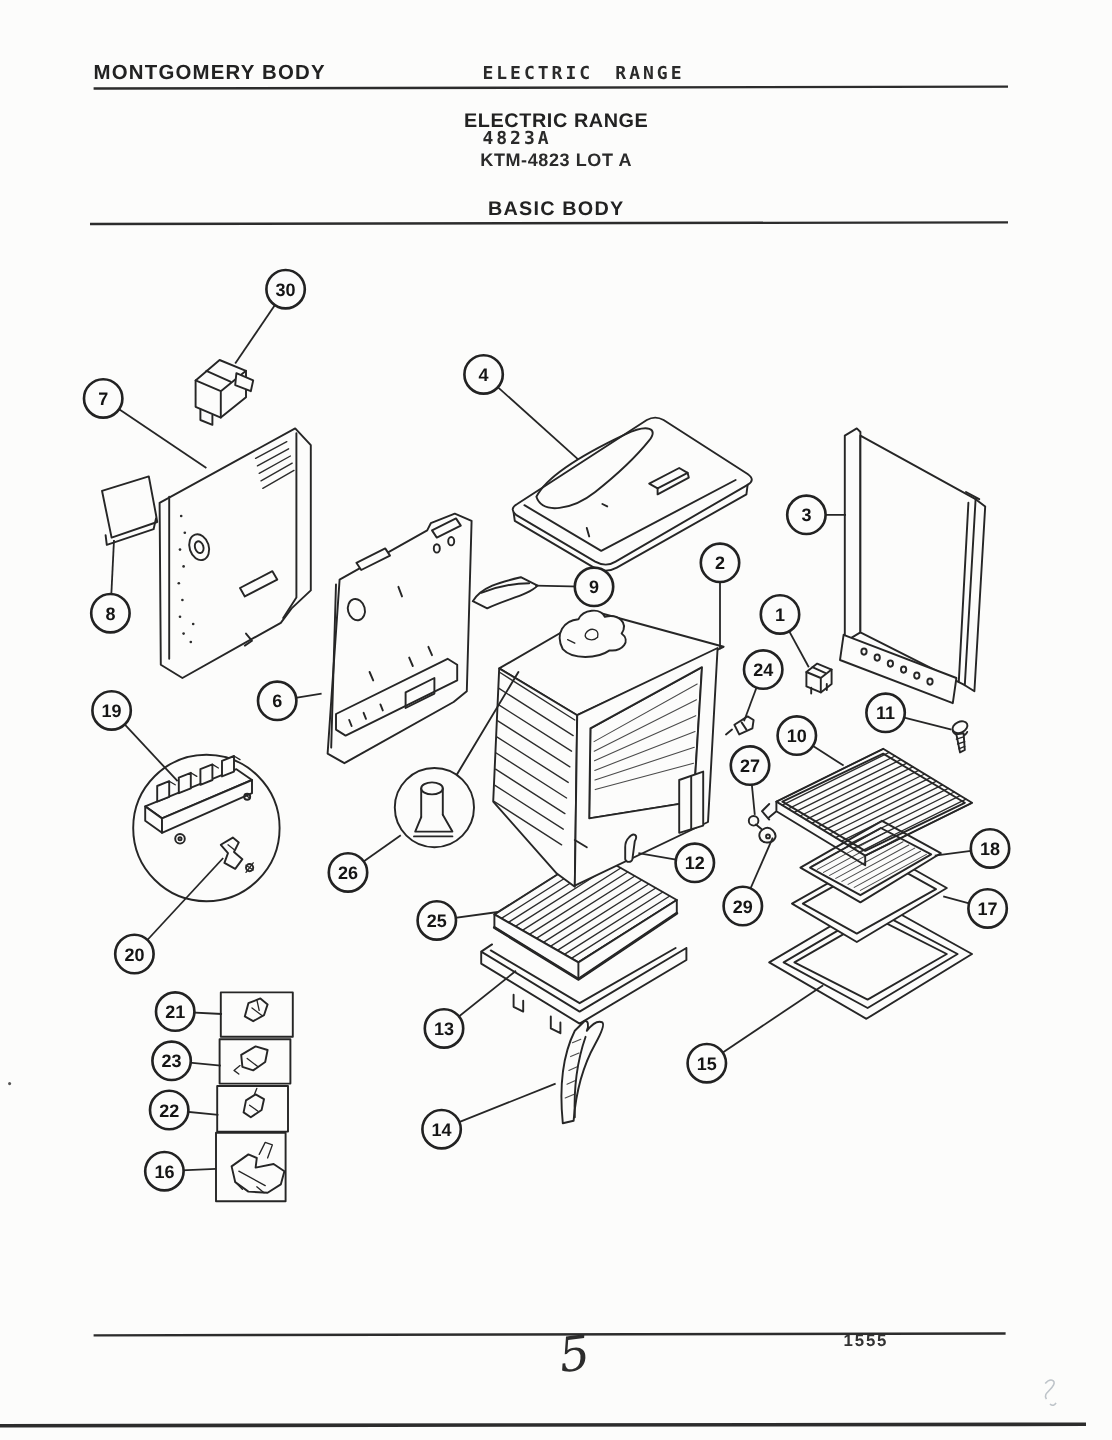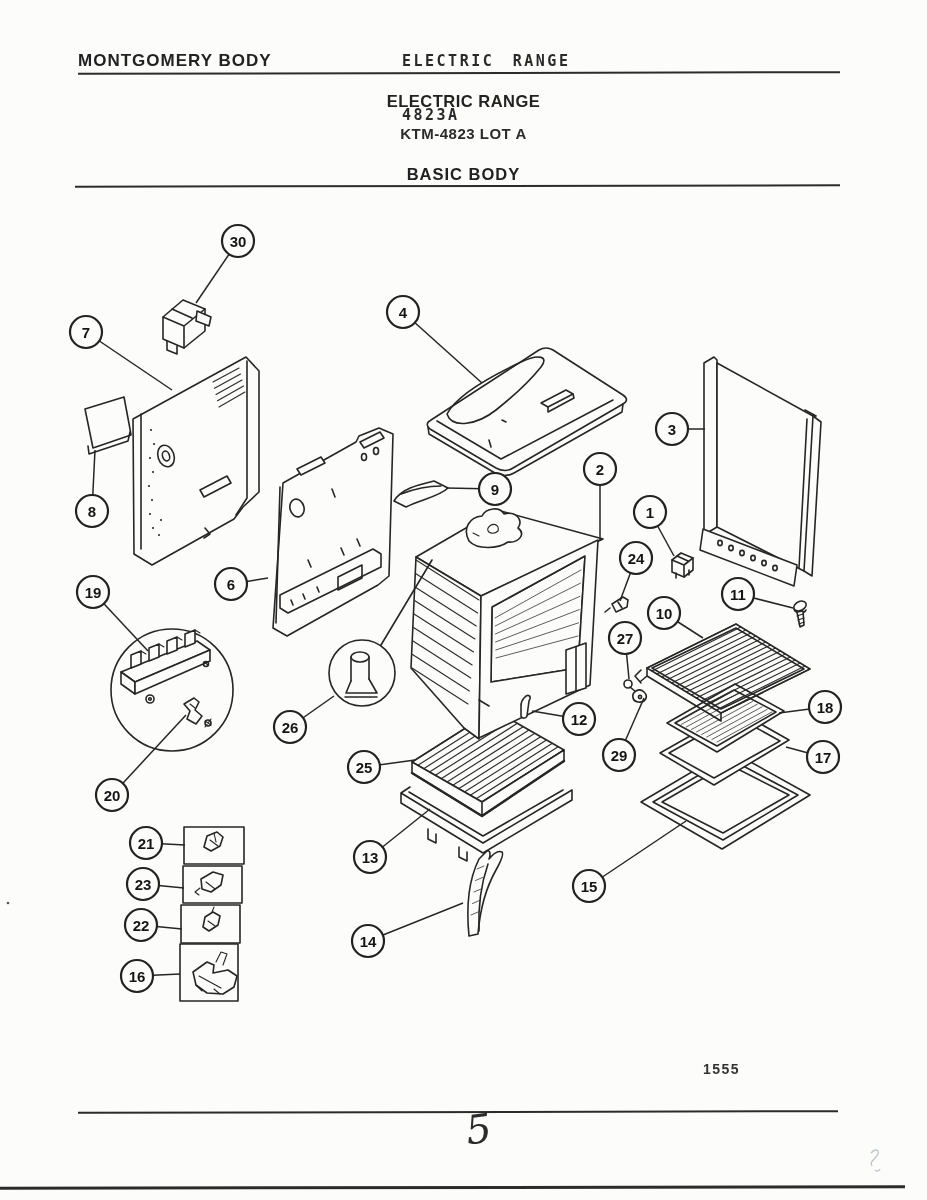--- a/index.html
+++ b/index.html
@@ -476,18 +476,18 @@
           <circle cx="141" cy="925" r="16"></circle>
           <text x="141" y="930.5">22</text>
         </g>
         <g>
           <circle cx="137" cy="976" r="16"></circle>
           <text x="137" y="981.5">16</text>
         </g>
       </g>
   </svg>
 
-  <div class="abs code" style="left:703px;top:1061px;">1555</div>
+  <div class="abs code" style="left:703px;top:1109px;">1555</div>
   <div class="abs rule" style="left:78px;top:1111px;width:760px;transform:rotate(-0.12deg);"></div>
   <div class="abs handwritten" style="left:466px;top:1106px;">5</div>
   <div class="abs rule" style="left:0;top:1186px;width:905px;height:2.5px;transform:rotate(-0.08deg);"></div>
 
 </div>
 
 </body></html>

